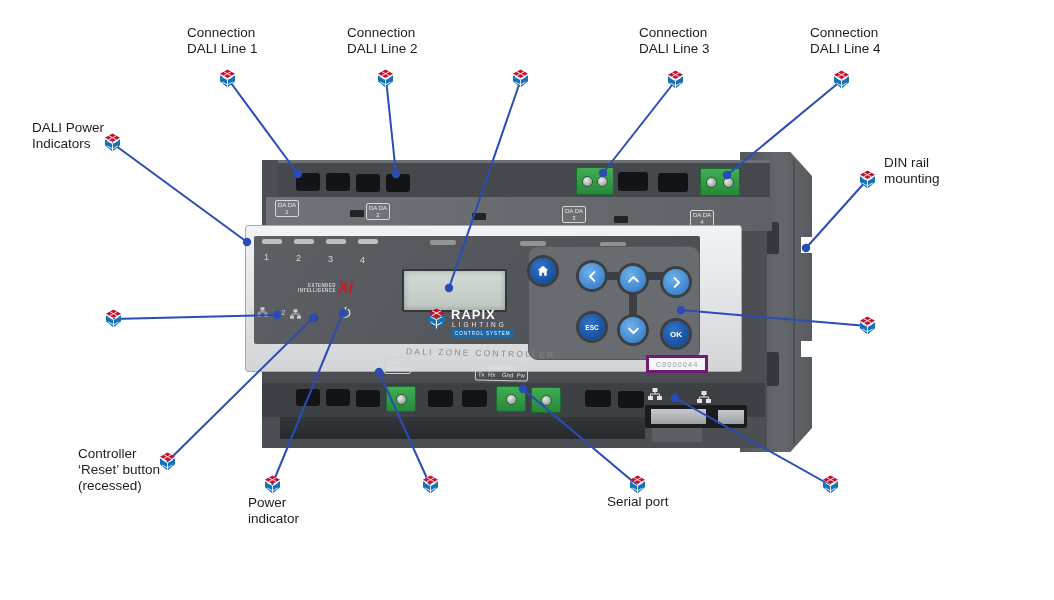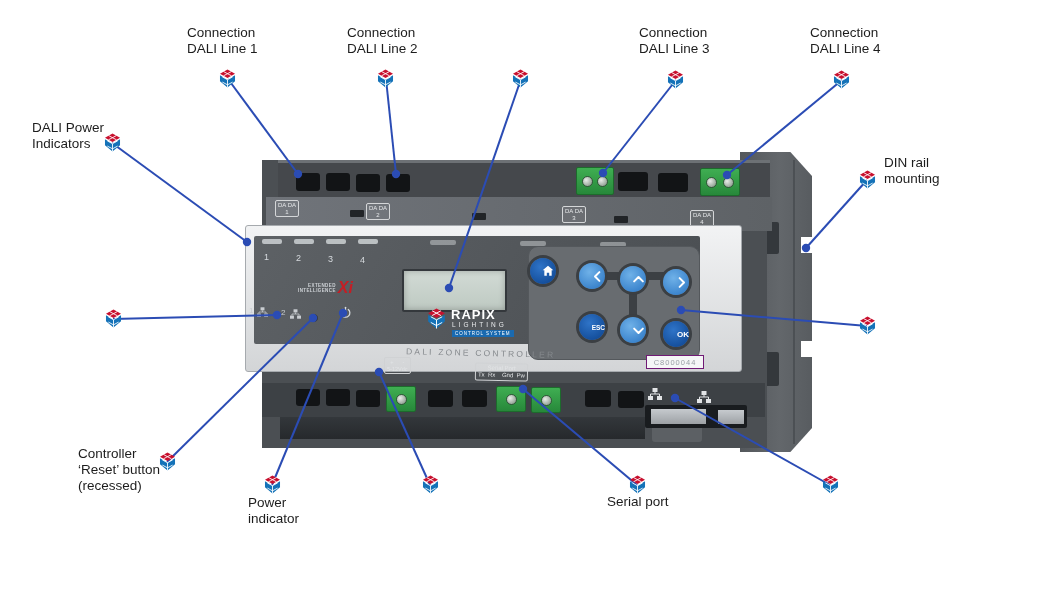--- a/index.html
+++ b/index.html
@@ -12,21 +12,21 @@
   
   .abs{position:absolute;}
   .slot{position:absolute;background:#121416;border-radius:3px;}
   .vent{position:absolute;background:#212427;border-radius:1px;}
   .green{position:absolute;background:linear-gradient(#3fae52,#27883a);border:1px solid #1d6b2c;border-radius:2px;display:flex;align-items:center;justify-content:space-evenly;}
   .screw{width:9px;height:9px;border-radius:50%;background:radial-gradient(circle at 35% 35%,#e8ece8,#9aa89c 70%);border:1px solid #33543a;}
   .dalabel{position:absolute;color:#e6e8ea;border:1px solid #d4d6d8;border-radius:2px;
            font-size:6px;line-height:6.5px;text-align:center;white-space:pre;padding:1px 2px;background:rgba(255,255,255,.04);}
   .ledwin{position:absolute;height:5px;background:#cdd1d4;opacity:.85;border-radius:2px;}
   .num{position:absolute;color:#d6dade;font-size:9px;}
-  .btn{position:absolute;width:26px;height:26px;border-radius:50%;display:flex;align-items:center;justify-content:flex-end;
+  .btn{position:absolute;width:26px;height:26px;border-radius:50%;display:flex;align-items:center;justify-content:center;
        box-shadow:0 0 0 3px #3b3f43;color:#fff;font-weight:bold;}
   .btn-dark{background:radial-gradient(circle at 40% 35%,#2f74c8,#144e9b 75%);}
   .btn-light{background:radial-gradient(circle at 40% 35%,#6fb1e8,#3a83cc 75%);}
   .chev{width:15px;height:15px;}
   .rot-left{transform:rotate(180deg);} .rot-up{transform:rotate(-90deg);} .rot-down{transform:rotate(90deg);}
   .tinybox{position:absolute;color:#e2e4e6;border:1px solid #d0d2d4;border-radius:2px;font-size:6px;
            line-height:7px;text-align:center;white-space:pre;padding:1px 2px;}
 </style>
 </head>
 <body>
@@ -177,21 +177,21 @@
   <div class="btn btn-light" style="left:620px;top:317px;">
     <svg class="chev rot-down">
         <use href="#chevSym"></use>
       </svg>
   </div>
   <div class="btn btn-dark" style="left:663px;top:321px;font-size:8px;">
     <span>OK</span>
   </div>
 
   <div class="abs" style="left:406px;top:348px;color:#85898d;font-size:8.5px;letter-spacing:2.2px;transform:rotate(1.4deg);">DALI ZONE CONTROLLER</div>
-  <div class="abs" style="left:646px;top:355px;width:56px;height:12px;background:#f5f6f7;border:1px solid #701a75;display:flex;align-items:center;justify-content:center;">
+  <div class="abs" style="left:646px;top:355px;width:56px;height:12px;background:#f5f6f7;border:3px solid #701a75;display:flex;align-items:center;justify-content:center;">
     <span style="color:#9aa0a6;font-size:7.5px;letter-spacing:1px;">C8000044</span>
   </div>
 
   <div class="tinybox" style="left:384px;top:357px;font-size:5.5px;line-height:6.5px;">+      -
 5-12Vdc</div>
   <div class="tinybox" style="left:475px;top:363px;font-size:6px;line-height:7px;transform:rotate(1.2deg);">Serial Port
 Tx  Rx    Gnd  Pw</div>
 
   <div class="abs" style="left:262px;top:383px;width:503px;height:34px;background:#3d4145;"></div>
   <div class="slot" style="left:296px;top:389px;width:24px;height:17px;"></div>

